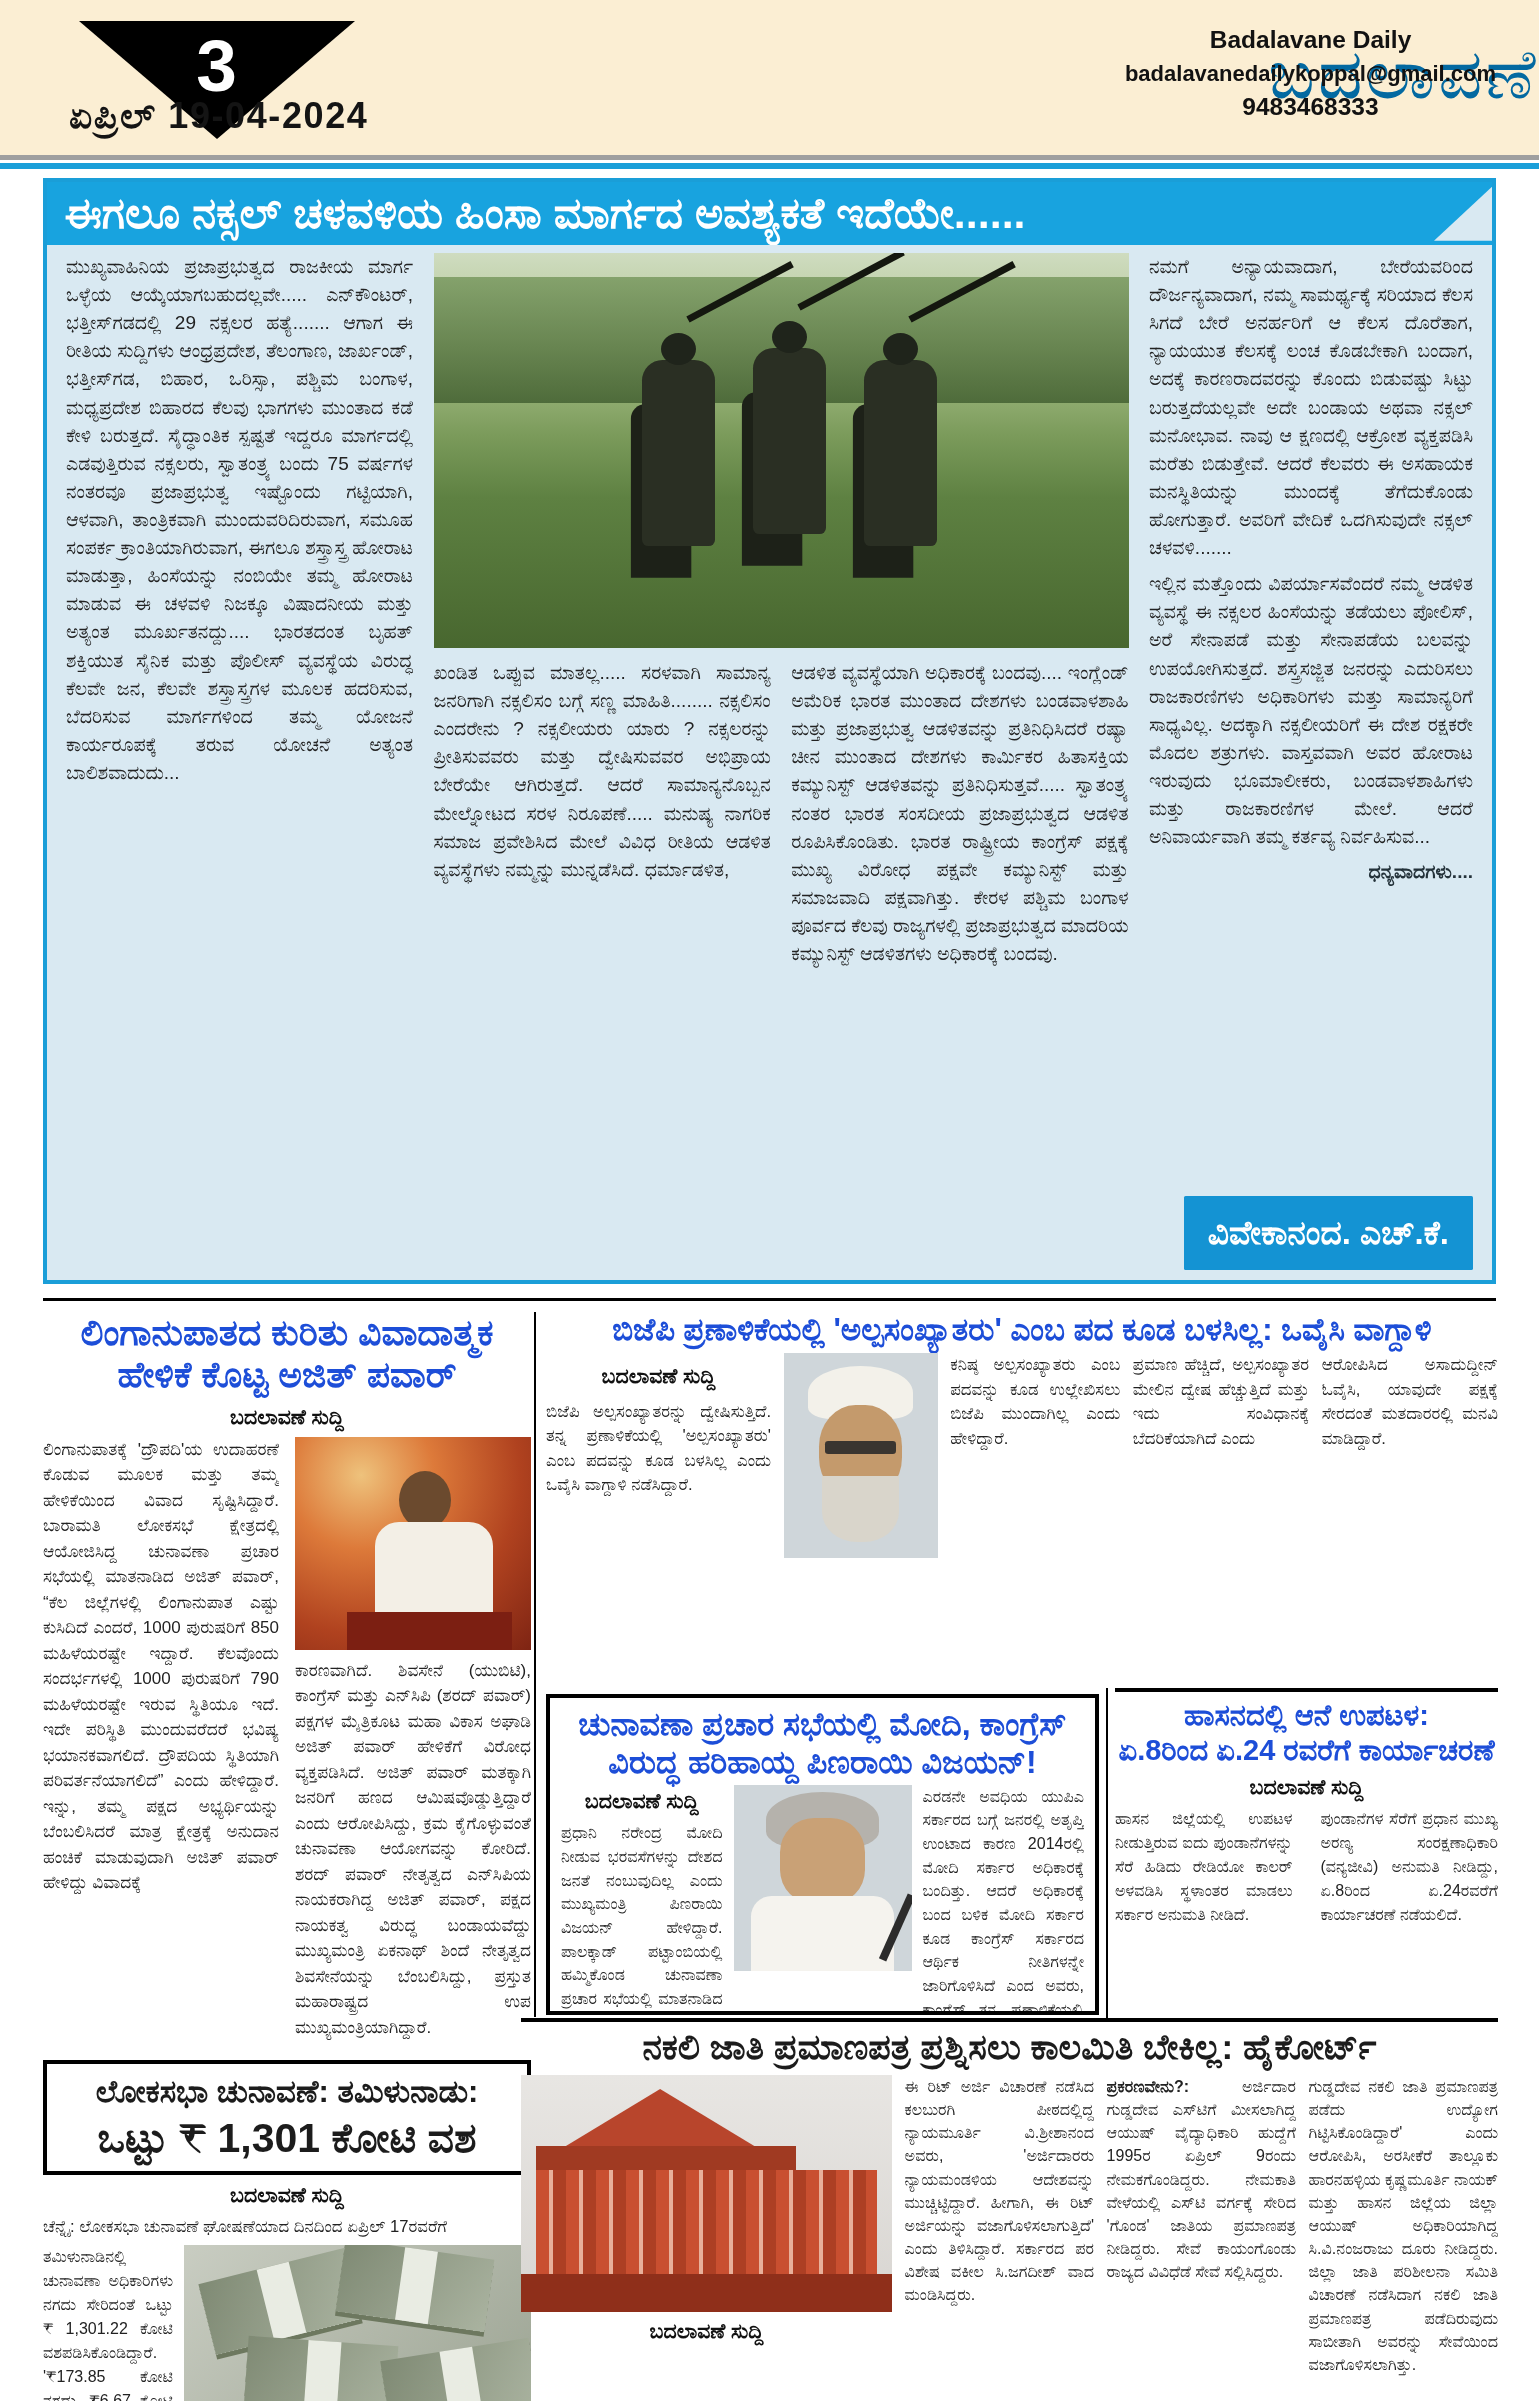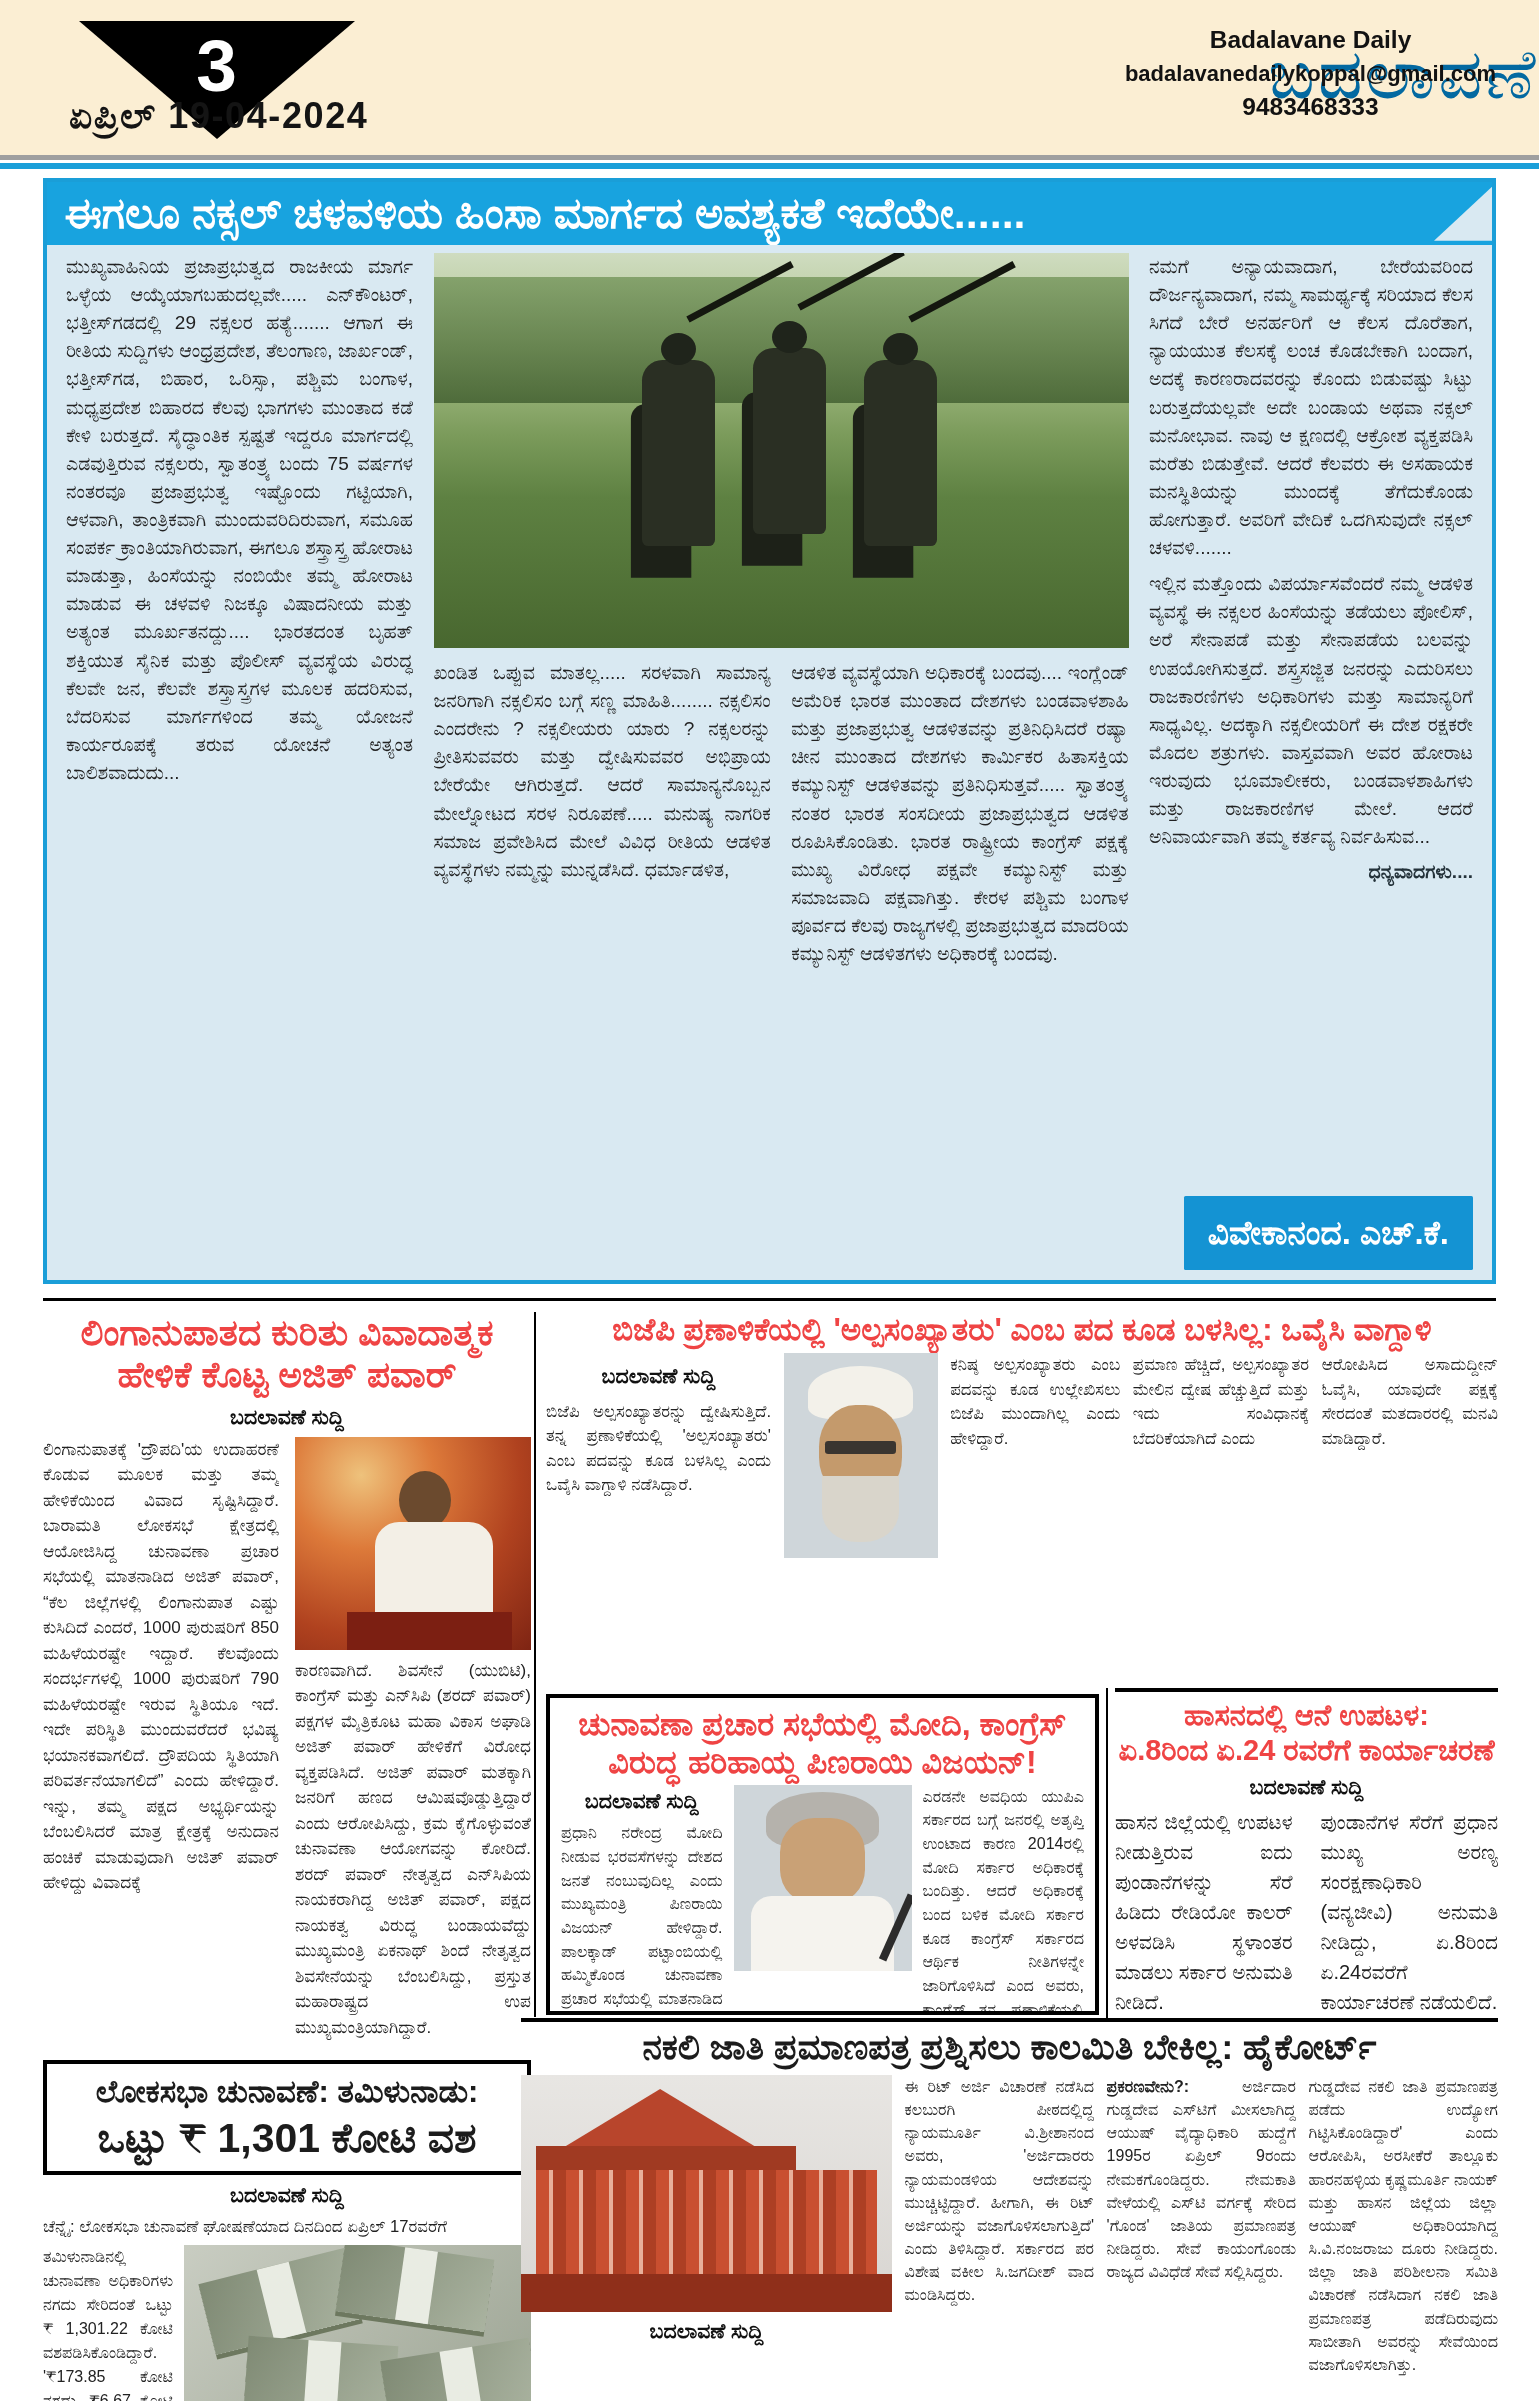--- a/index.html
+++ b/index.html
@@ -41,21 +41,21 @@
   .soldier::after{content:"";position:absolute;top:-44px;left:46px;width:118px;height:7.1px;background:#14170f;transform:rotate(-28deg);transform-origin:left center}
   .s1{left:30%;top:27%}.s2{left:46%;top:24%}.s3{left:62%;top:27%}
 
   .black-rule{position:absolute;left:43px;top:1298px;width:1453px;height:3.2px;background:#000}
   .vline1{position:absolute;left:534px;top:1312px;width:2.4px;height:705px;background:#000}
   .vline2{position:absolute;left:1106px;top:1688px;width:2.4px;height:330px;background:#000}
 
   
   .byline{font-weight:bold;text-align:center;font-size:20.5px;margin:8px 0;color:#111}
   .bodytxt{text-align:justify;color:#222}
-  h2.sub{font-weight:bold;color:#ef4444;text-align:center;line-height:1.18}
+  h2.sub{font-weight:bold;color:#1d4ed8;text-align:center;line-height:1.18}
 
   .sec-pawar{position:absolute;left:43px;top:1312px;width:488px;height:1089px;overflow:hidden}
   .sec-pawar h2{font-size:36px}
   .pw-cols{display:flex;gap:16px;font-size:17px;line-height:1.5}
   .pw-cols .c{flex:1;overflow:hidden}
   .pawar-ph{width:100%;height:213px;position:relative;overflow:hidden;margin-bottom:8px;
     background:radial-gradient(circle at 28% 18%,#eec27c 0%,#dd7a3a 30%,#b0421f 65%,#7e2413 100%)}
   .pv-head{position:absolute;left:44%;top:16%;width:52px;height:58px;border-radius:50%;background:#6b4a2e}
   .pv-shirt{position:absolute;left:34%;top:40%;width:118px;height:111px;background:#f3efe6;border-radius:24px 24px 0 0}
   .podium{position:absolute;left:22%;bottom:0;width:70%;height:18%;background:#7c1f12}
@@ -87,21 +87,21 @@
   .pin-cols{display:flex;gap:11px;margin-top:3.2px;font-size:16px;line-height:1.48}
   .pin-c{flex:1;overflow:hidden}
   .pin-ph{width:178px;height:186px}
   .hairp{position:absolute;top:4%;left:18%;width:64%;height:30%;background:#b5b2ac;border-radius:50% 50% 30% 30%}
   .facep{position:absolute;top:18%;left:26%;width:48%;height:46%;background:#c9a176;border-radius:40%}
   .shirtp{position:absolute;top:60%;left:10%;width:80%;height:40%;background:#f5f3ee;border-radius:20.5px 20.5px 0 0}
   .micp{position:absolute;right:6%;bottom:4%;width:8px;height:71px;background:#2c2c2c;transform:rotate(24deg)}
 
   .sec-hassan{position:absolute;left:1115px;top:1688px;width:383px;height:330px;border-top:4px solid #000;padding-top:6.3px;overflow:hidden}
   .sec-hassan h2{font-size:29px}
-  .ha-cols{display:flex;gap:28px;font-size:20px;line-height:1.5}
+  .ha-cols{display:flex;gap:28px;font-size:16px;line-height:1.5}
   .ha-cols .c{flex:1;overflow:hidden}
 
   .sec-hc{position:absolute;left:521px;top:2018px;width:977px;height:383px;border-top:4px solid #000;padding-top:6.3px;overflow:hidden}
   .sec-hc h1{font-size:35px;font-weight:bold;text-align:center;line-height:1.1}
   .hc-cols{display:flex;gap:12.6px;margin-top:8px;font-size:16px;line-height:1.45}
   .hc-photo-col{width:371px;flex:none}
   .hc-cols .c{flex:1;overflow:hidden}
   .court{position:relative;width:100%;height:237px;overflow:hidden;background:linear-gradient(#e8e6e3,#d8d5d1)}
   .ped{position:absolute;top:6%;left:10%;width:55%;height:26%;background:#b8452c;clip-path:polygon(50% 0,100% 100%,0 100%)}
   .entab{position:absolute;top:30%;left:4%;width:70%;height:10%;background:#a03a22}

